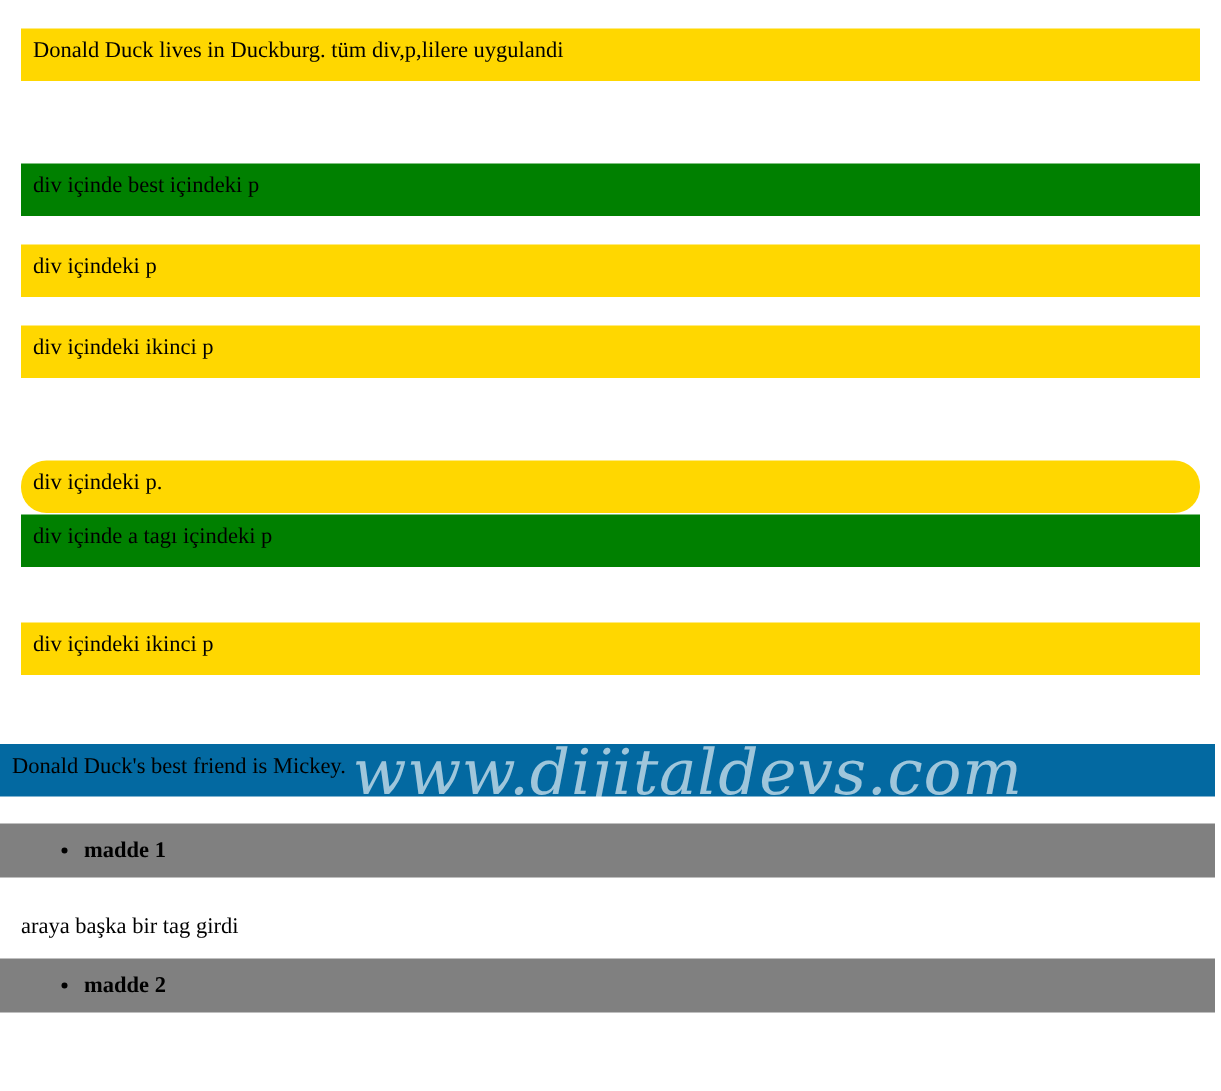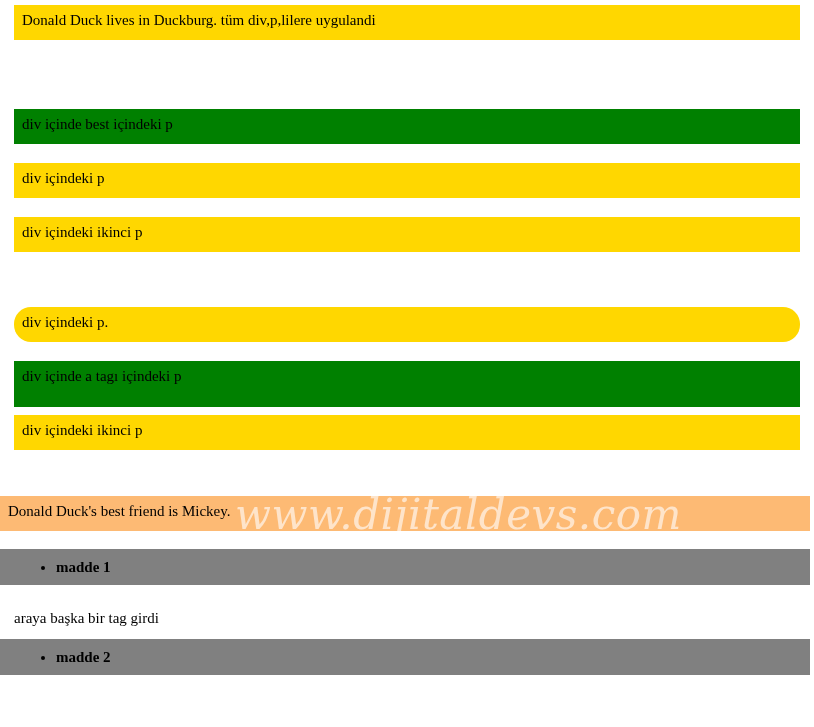--- a/index.html
+++ b/index.html
@@ -31,34 +31,34 @@
   }
 
   .yellow {
     background: #ffd700;
   }
   .green {
     background: #008000;
     color: #000000;
   }
   .orange {
-    background: #fdba74;
+    background: #0369a1;
   }
   .gray {
     background: #808080;
   }
   .plain {
     background: transparent;
   }
 
   
   .block-1 {
     position: absolute;
     left: 14px;
-    top: 5px;
+    top: 19px;
     width: 786px;
     height: 35px;
   }
 
   
   .block-2 {
     position: absolute;
     left: 14px;
     top: 109px;
     width: 786px;
@@ -84,23 +84,23 @@
     position: absolute;
     left: 14px;
     top: 307px;
     width: 786px;
     height: 35px;
     border-radius: 17px;
   }
   .block-6 {
     position: absolute;
     left: 14px;
-    top: 361px;
-    width: 786px;
-    height: 46px;
+    top: 343px;
+    width: 786px;
+    height: 35px;
     font-family: Liberation Serif, serif;
   }
   .block-7 {
     position: absolute;
     left: 14px;
     top: 415px;
     width: 786px;
     height: 35px;
   }
 

